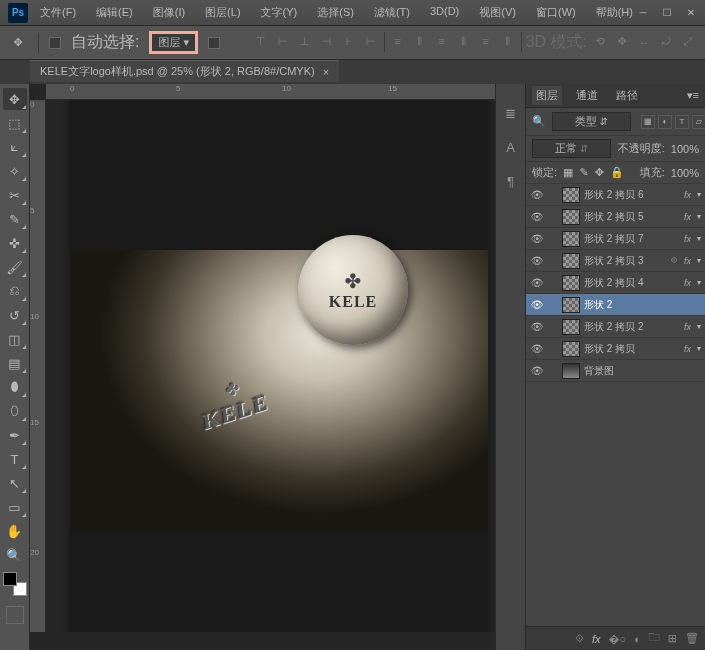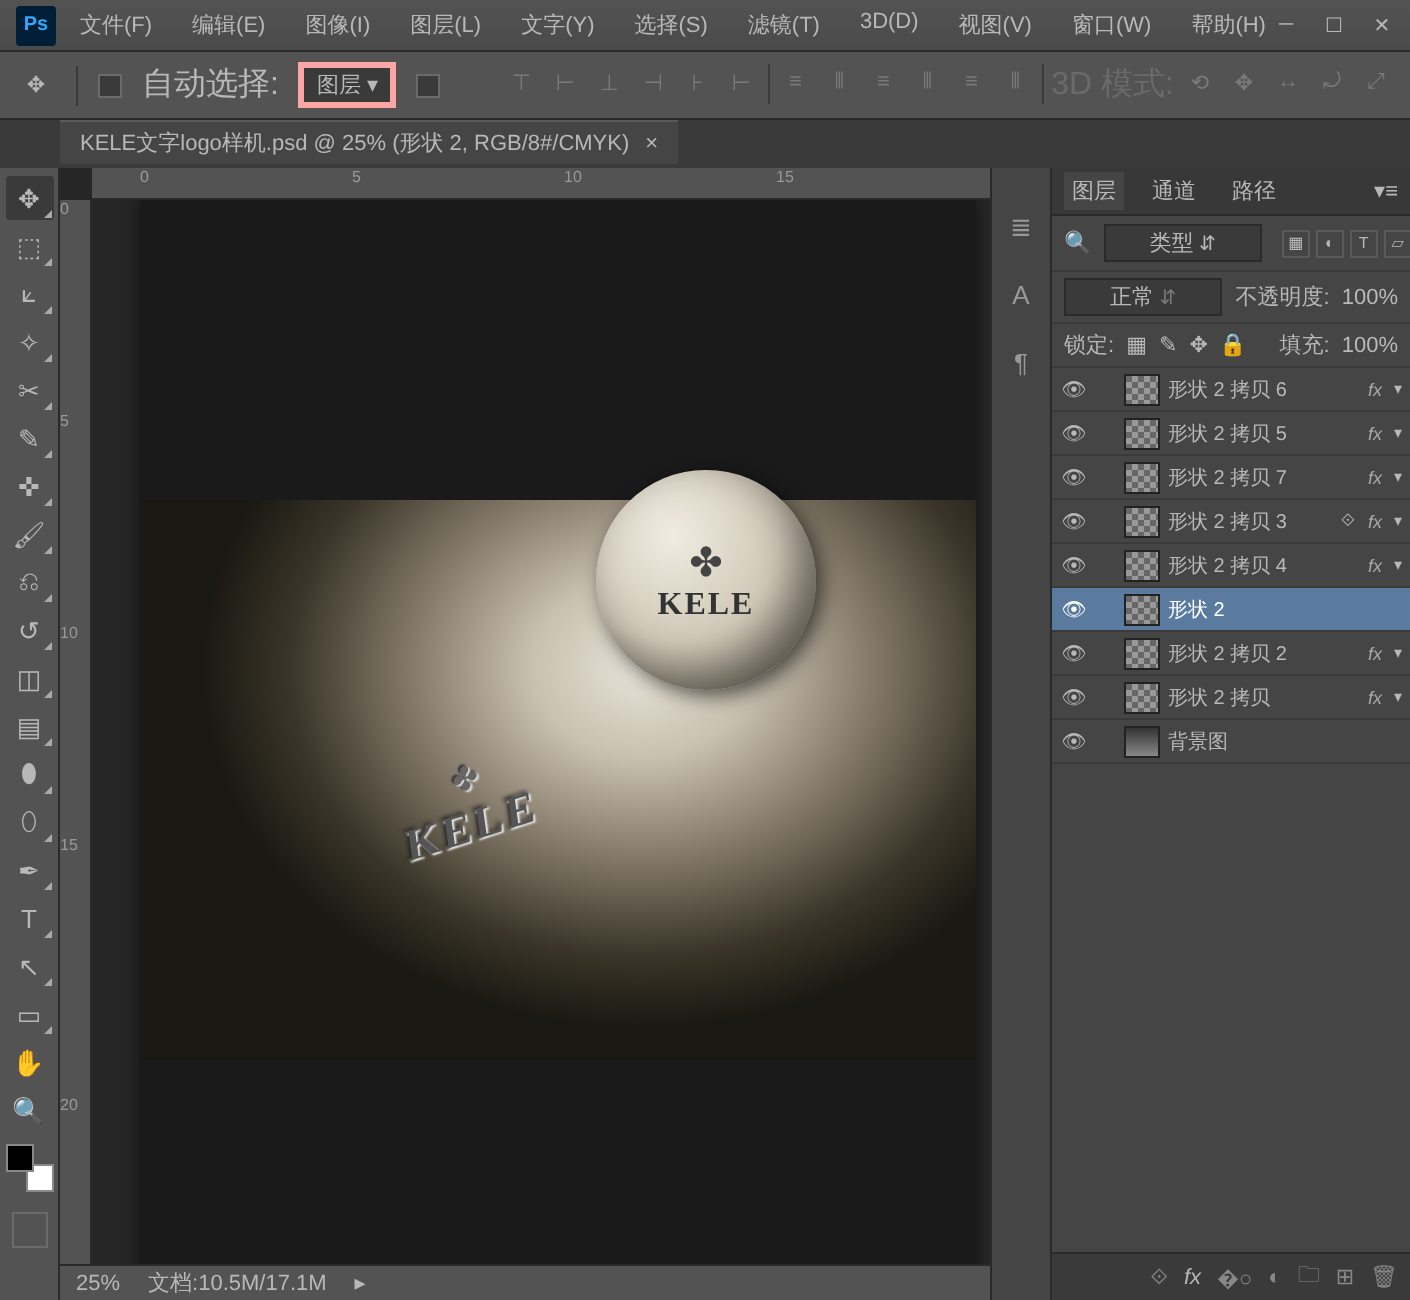--- a/index.html
+++ b/index.html
@@ -184,25 +184,20 @@
             <div class="clover">✤</div>
             <div class="kele-big">KELE</div>
           </div>
           <div class="emboss">
             <div class="clover2">✤</div>
             <div class="kele-emb">KELE</div>
           </div>
         </div>
       </div>
     </div>
-    <div class="statusbar">
-      <span>25%</span>
-      <span>文档:10.5M/17.1M</span>
-      <span>▸</span>
-    </div>
   </div>
 
   <div class="collapsed-panels">
     <div class="cp-icon">≣</div>
     <div class="cp-icon">A</div>
     <div class="cp-icon">¶</div>
   </div>
 
   <div class="panels">
     <div class="panel-tabs">

